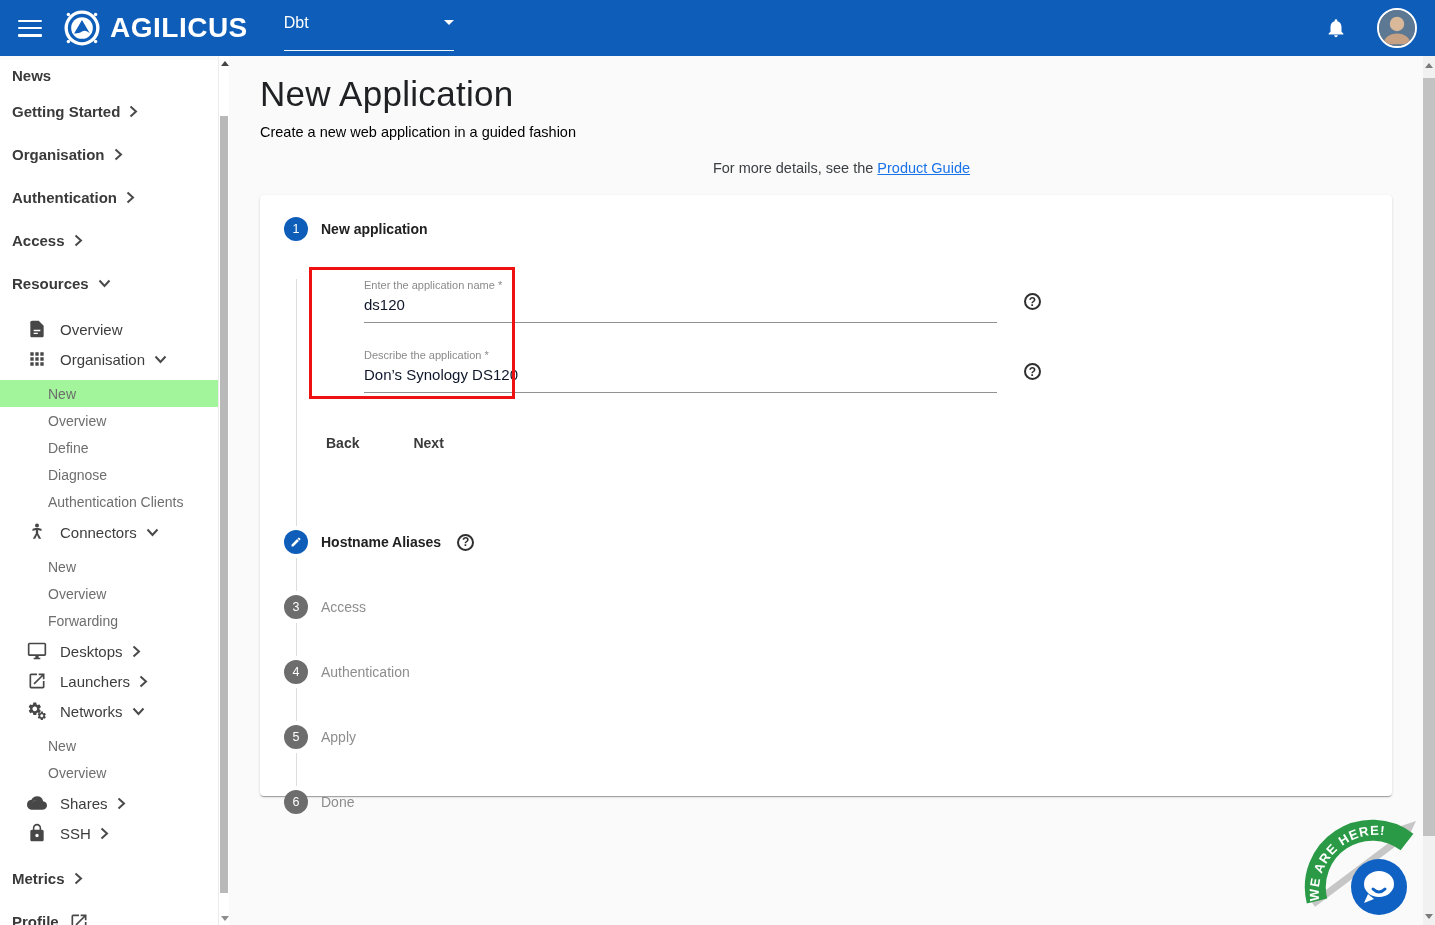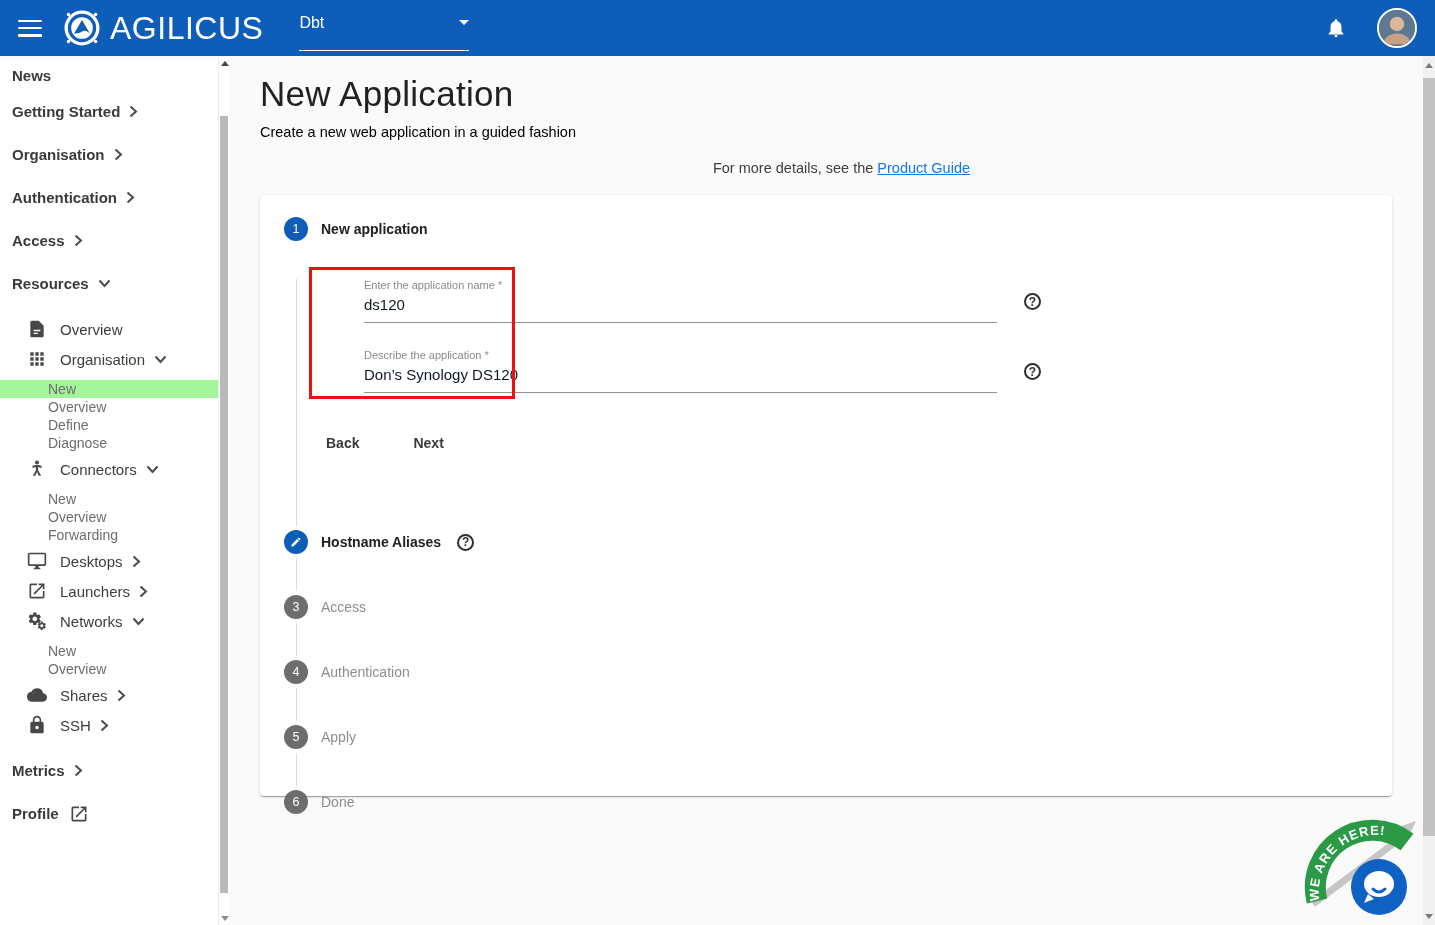--- a/index.html
+++ b/index.html
@@ -3,35 +3,35 @@
 <meta charset="utf-8">
 <style>
   * { margin:0; padding:0; box-sizing:border-box; }
   html,body { width:1435px; height:925px; overflow:hidden; font-family:"Liberation Sans", sans-serif; background:#fafafa; }
 
   
   .topbar { position:absolute; top:0; left:0; width:1435px; height:56px; background:#0e5db8; display:flex; align-items:center; padding:0 18px; z-index:50; }
   .hamburger { width:24px; height:17px; display:flex; flex-direction:column; justify-content:space-between; cursor:pointer; margin-right:20px; }
   .hamburger span { display:block; height:2.6px; background:#fff; border-radius:1px; }
   .brand { display:flex; align-items:center; gap:8px; }
-  .brand-text { color:#fff; font-size:32px; font-weight:normal; letter-spacing:0.5px; }
+  .brand-text { color:#fff; font-size:28px; font-weight:bold; letter-spacing:0.5px; }
   .org-select { margin-left:36px; width:170px; border-bottom:1px solid rgba(255,255,255,0.95); padding-bottom:18px; display:flex; align-items:center; justify-content:space-between; cursor:pointer; margin-top:8px; }
   .org-value { color:#fff; font-size:16px; }
   .caret-down { width:0; height:0; border-left:5px solid transparent; border-right:5px solid transparent; border-top:5px solid #fff; }
   .topbar-spacer { flex:1; }
   .bell { margin-right:30px; cursor:pointer; display:flex; }
   .avatar { width:40px; height:40px; border-radius:50%; border:2px solid #fff; overflow:hidden; cursor:pointer; background:#4e6a85; }
 
   
   .sidebar { position:absolute; top:60px; left:0; width:218px; bottom:0; background:#fff; overflow:hidden; z-index:10; }
   .side-row { display:flex; align-items:center; cursor:pointer; white-space:nowrap; }
   .level-top { height:43px; padding:0 12px; font-size:15px; font-weight:700; color:#3a3a3a; }
   .sidebar .side-row:first-child { height:30px; }
   .level-icon { height:30px; padding:0 12px 0 27px; font-size:15px; font-weight:500; color:#3d3d3d; }
-  .level-sub { height:18px; padding:0 12px 0 48px; font-size:14px; color:#6e6e6e; }
+  .level-sub { height:27px; padding:0 12px 0 48px; font-size:14px; color:#6e6e6e; }
   .level-top + .level-icon { margin-top:9px; }
   .level-sub + .level-icon { margin-top:2px; }
   .level-icon + .level-sub { margin-top:6px; }
   .level-sub + .level-top, .level-icon + .level-top { margin-top:9px; }
   .side-row.selected { background:#a2f59a; }
   .side-icon { width:20px; height:20px; margin-right:13px; display:inline-flex; align-items:center; color:#474747; flex:none; }
   .side-icon svg { width:20px; height:20px; fill:currentColor; }
   .side-icon.after { margin-right:0; margin-left:10px; }
   .side-chev { margin-left:9px; display:inline-flex; color:#4a4a4a; }
 
@@ -196,20 +196,23 @@
       </div>
       <div class="side-row level-sub">
         <span class="side-label">Overview</span>
       </div>
       <div class="side-row level-sub">
         <span class="side-label">Define</span>
       </div>
       <div class="side-row level-sub">
         <span class="side-label">Diagnose</span>
       </div>
+      <div class="side-row level-sub">
+        <span class="side-label">Authentication Clients</span>
+      </div>
       <div class="side-row level-icon">
         <span class="side-icon">
           <svg viewBox="0 0 24 24">
             <circle cx="12" cy="4.3" r="2.4"></circle>
             <path d="M12 7.2c-2.8 0-5.4.9-5.4.9v2.6l4-1v4.1L7 20h2.9l2.1-4.3L14.1 20H17l-3.6-6.2V9.7l4 1V8.1s-2.6-.9-5.4-.9z"></path>
           </svg>
         </span>
         <span class="side-label">Connectors</span>
         <span class="side-chev">
           <svg width="13" height="9" viewBox="0 0 13 9" fill="none">

